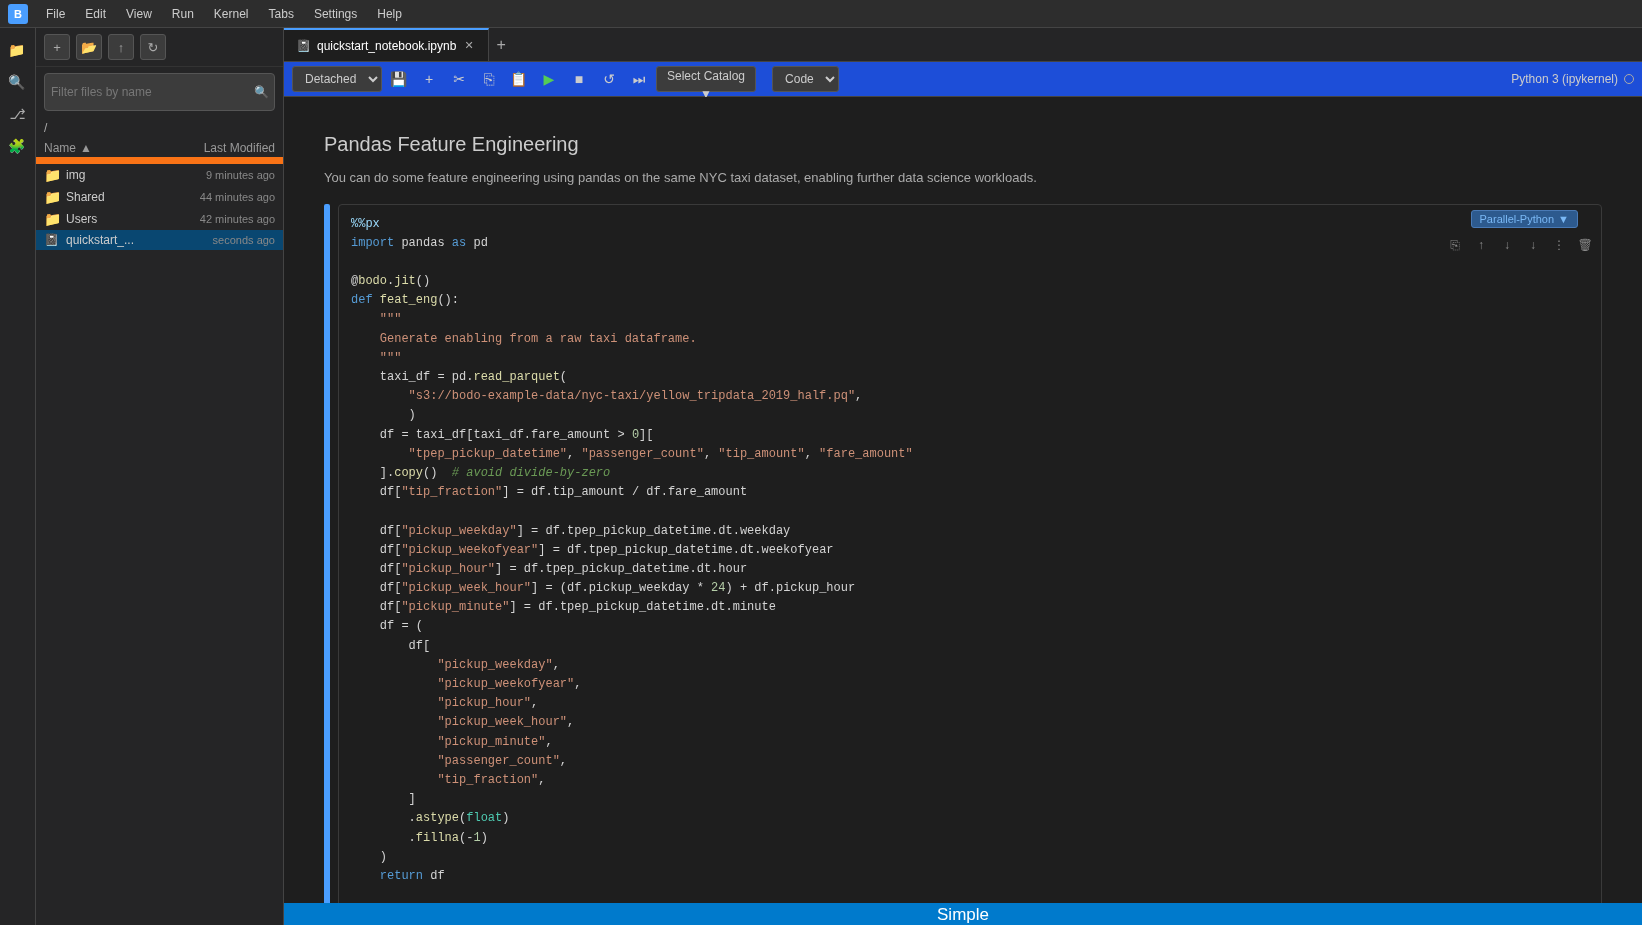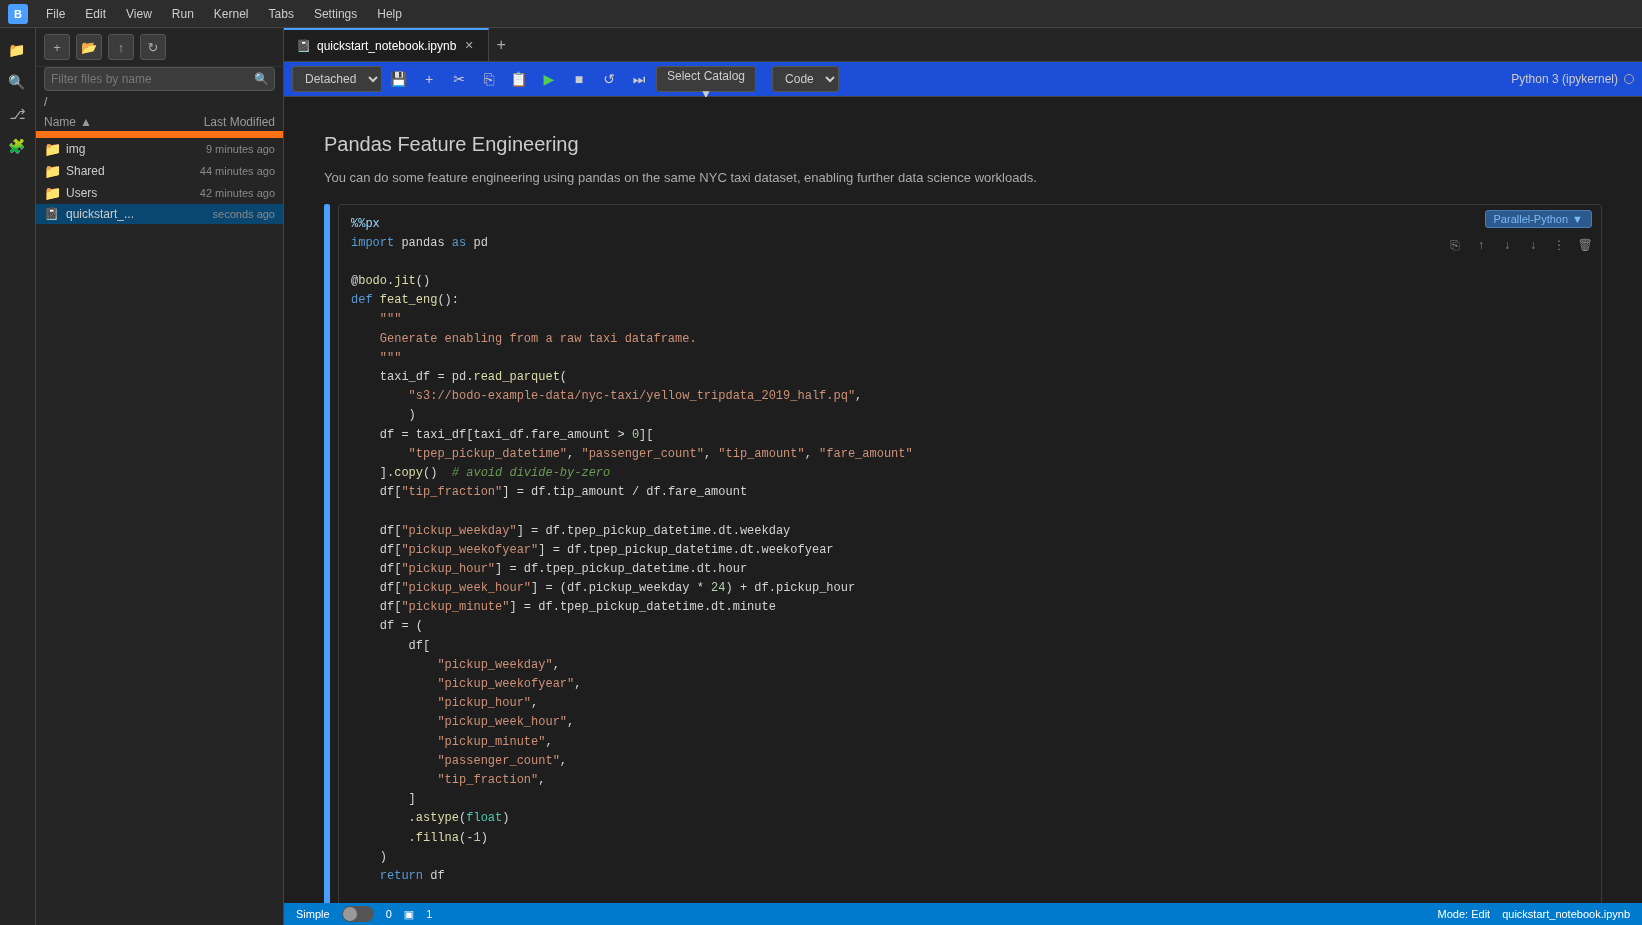--- a/index.html
+++ b/index.html
@@ -22,21 +22,21 @@
     .icon-sidebar-btn.active { color: white; }
 
     
     .file-panel { width: 248px; background: #252526; border-right: 1px solid #444; display: flex; flex-direction: column; }
 
     
     .file-toolbar { display: flex; align-items: center; padding: 6px 8px; gap: 6px; border-bottom: 1px solid #333; }
     .file-toolbar-btn { width: 26px; height: 26px; display: flex; align-items: center; justify-content: center; color: #aaa; cursor: pointer; border-radius: 3px; background: #3c3c3c; border: 1px solid #555; font-size: 13px; }
 
     
-    .search-box { display: flex; align-items: center; background: #3c3c3c; border: 1px solid #555; border-radius: 4px; padding: 4px 6px; margin: 0 8px; gap: 44px; }
+    .search-box { display: flex; align-items: center; background: #3c3c3c; border: 1px solid #555; border-radius: 4px; padding: 11px 6px; margin: 6px 8px; gap: 44px; }
     .search-box input { background: transparent; border: none; outline: none; color: #ccc; font-size: 12px; flex: 1; }
     .search-box input::placeholder { color: #777; }
     .search-icon { color: #777; font-size: 12px; margin-left: 4px; }
 
     
     .breadcrumb { padding: 4px 8px; font-size: 12px; color: #aaa; display: flex; align-items: center; gap: 4px; }
     .breadcrumb-folder { cursor: pointer; color: #aaa; }
 
     
     .col-headers { display: flex; padding: 2px 8px; font-size: 12px; color: #999; border-bottom: 7px solid #f97316; user-select: none; }
@@ -77,40 +77,40 @@
     .cell-title { font-size: 20px; font-weight: normal; color: #ccc; margin-bottom: 12px; margin-top: 16px; }
     .cell-text { color: #aaa; font-size: 13px; margin-bottom: 16px; line-height: 1.5; }
 
     
     .code-cell { display: flex; margin-bottom: 8px; position: relative; }
     .cell-sidebar { width: 6px; background: #4a9eff; border-radius: 2px; margin-right: 8px; flex-shrink: 0; }
     .cell-content { flex: 1; background: #1e1e1e; border: 1px solid #3a3a3a; border-radius: 4px; overflow: hidden; }
     .cell-action-btn { width: 22px; height: 22px; display: flex; align-items: center; justify-content: center; color: #888; cursor: pointer; border-radius: 3px; font-size: 12px; }
 
     .parallel-python-badge {
-      position: absolute; top: 6px; right: 10px;
+      position: absolute; top: 6px; right: 24px;
       background: #2d5a8e; border: 1px solid #4a7ab5; color: #7ab8f5;
       font-size: 11px; padding: 2px 8px; border-radius: 3px; display: flex; align-items: center; gap: 4px;
     }
 
     
     pre { padding: 10px 12px; font-family: 'Consolas', 'Courier New', monospace; font-size: 12px; line-height: 1.6; color: #d4d4d4; overflow-x: auto; white-space: pre; }
 
     
     .kw { color: #569cd6; }
     .fn { color: #dcdcaa; }
     .str { color: #ce9178; }
     .cmt { color: #6a9955; font-style: italic; }
     .op { color: #d4d4d4; }
     .magic { color: #9cdcfe; }
     .num { color: #b5cea8; }
     .cls { color: #4ec9b0; }
 
     
-    .status-bar { display: flex; align-items: center; padding: 2px 12px; background: #007acc; color: white; font-size: 11px; gap: 12px; height: 22px; }
+    .status-bar { display: flex; align-items: center; padding: 2px 12px; background: #007acc; color: white; font-size: 17px; gap: 12px; height: 22px; flex-direction: column; }
     .status-right { margin-left: auto; display: flex; gap: 12px; align-items: center; }
 
     
     ::-webkit-scrollbar { width: 8px; height: 8px; }
     ::-webkit-scrollbar-track { background: #1e1e1e; }
     ::-webkit-scrollbar-thumb { background: #555; border-radius: 4px; }
   </style>
 </head>
 <body>
 

